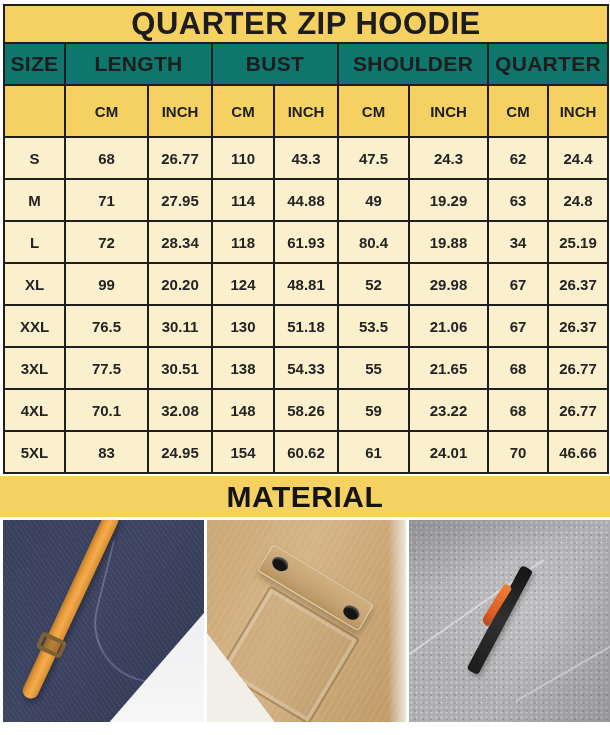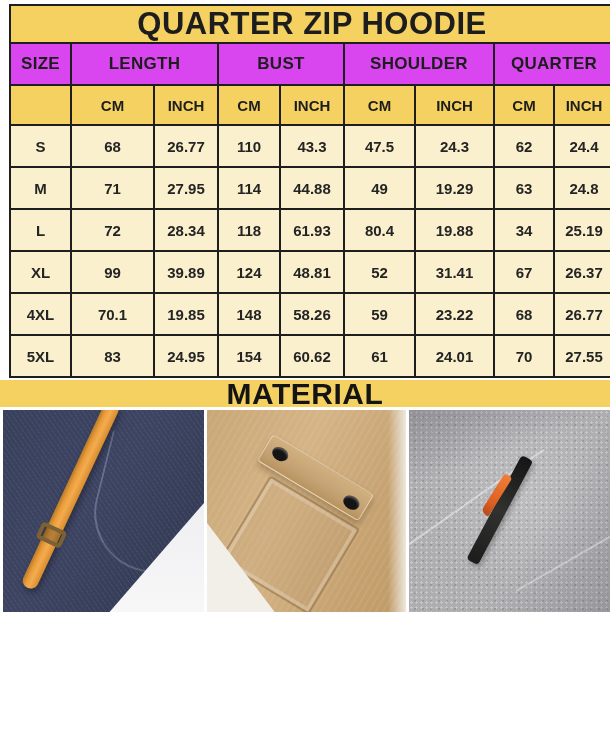--- a/index.html
+++ b/index.html
@@ -7,21 +7,21 @@
   body {
     width: 610px; height: 735px;
     background: #ffffff;
     font-family: "Liberation Sans", sans-serif;
     color: #1d1d1d;
     overflow: hidden;
   }
   .sheet { width: 610px; height: 735px; position: relative; }
 
   
-  .table-wrap { padding: 4px 3px 0 9px; border-radius: 7px; }
+  .table-wrap { padding: 4px 3px 0 3px; border-radius: 7px; }
   table.size-chart {
     border-collapse: collapse;
     table-layout: fixed;
     width: 604px;
   }
   table.size-chart td {
     border: 2px solid #1e1e1e;
     text-align: center;
     vertical-align: middle;
     padding: 0;
@@ -29,44 +29,44 @@
     white-space: nowrap;
   }
   tr.title-row td {
     background: #F4D161;
     height: 37px;
     font-size: 31px;
     font-weight: bold;
     letter-spacing: 0.5px;
   }
   tr.group-row td {
-    background: #d946ef;
+    background: #0f766e;
     height: 42px;
-    font-size: 17px;
+    font-size: 21px;
     font-weight: bold;
     letter-spacing: 0.3px;
   }
   tr.unit-row td {
     background: #F4D161;
-    height: 40px;
+    height: 52px;
     font-size: 15px;
     font-weight: bold;
   }
   tr.data-row td {
     background: #FAF0CD;
     height: 42px;
     font-size: 15px;
     font-weight: bold;
     color: #242424;
   }
 
   
   .material-band {
     margin-top: 2px;
-    height: 27px;
+    height: 41px;
     background: #F4D161;
     display: flex;
     align-items: center;
     justify-content: center;
     font-size: 30px;
     font-weight: bold;
     letter-spacing: 0.5px;
     color: #141414;
   }
 
@@ -286,49 +286,71 @@
           <td>118</td>
           <td>61.93</td>
           <td>80.4</td>
           <td>19.88</td>
           <td>34</td>
           <td>25.19</td>
         </tr>
         <tr class="data-row">
           <td>XL</td>
           <td>99</td>
-          <td>39.89</td>
+          <td>20.20</td>
           <td>124</td>
           <td>48.81</td>
           <td>52</td>
-          <td>31.41</td>
+          <td>29.98</td>
           <td>67</td>
           <td>26.37</td>
         </tr>
         <tr class="data-row">
+          <td>XXL</td>
+          <td>76.5</td>
+          <td>30.11</td>
+          <td>130</td>
+          <td>51.18</td>
+          <td>53.5</td>
+          <td>21.06</td>
+          <td>67</td>
+          <td>26.37</td>
+        </tr>
+        <tr class="data-row">
+          <td>3XL</td>
+          <td>77.5</td>
+          <td>30.51</td>
+          <td>138</td>
+          <td>54.33</td>
+          <td>55</td>
+          <td>21.65</td>
+          <td>68</td>
+          <td>26.77</td>
+        </tr>
+        <tr class="data-row">
           <td>4XL</td>
           <td>70.1</td>
-          <td>19.85</td>
+          <td>32.08</td>
           <td>148</td>
           <td>58.26</td>
           <td>59</td>
           <td>23.22</td>
           <td>68</td>
           <td>26.77</td>
         </tr>
         <tr class="data-row">
           <td>5XL</td>
           <td>83</td>
           <td>24.95</td>
           <td>154</td>
           <td>60.62</td>
           <td>61</td>
           <td>24.01</td>
           <td>70</td>
-          <td>27.55</td>
+          <td>46.66</td>
         </tr>
       </tbody>
     </table>
   </div>
 
   <div class="material-band">
     <span>MATERIAL</span>
   </div>
 
   <div class="photos">

